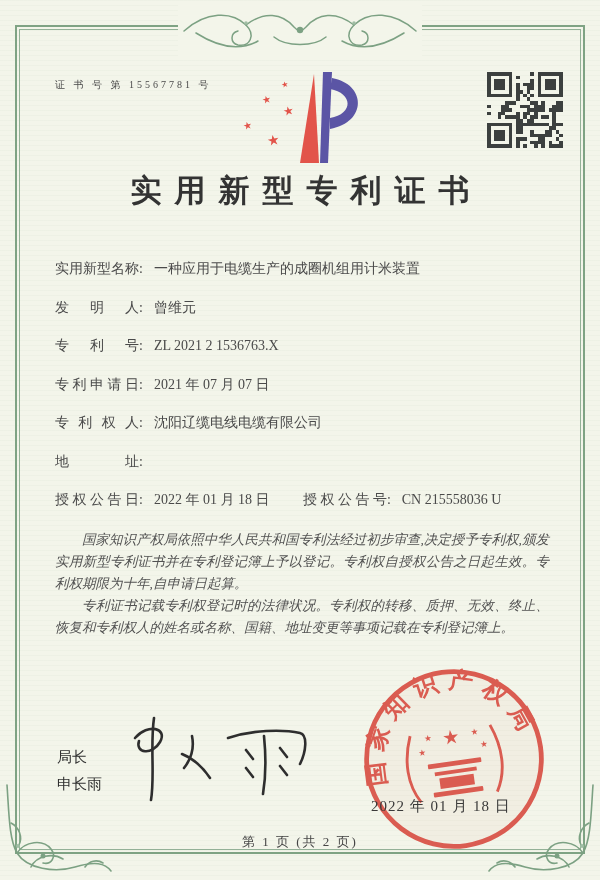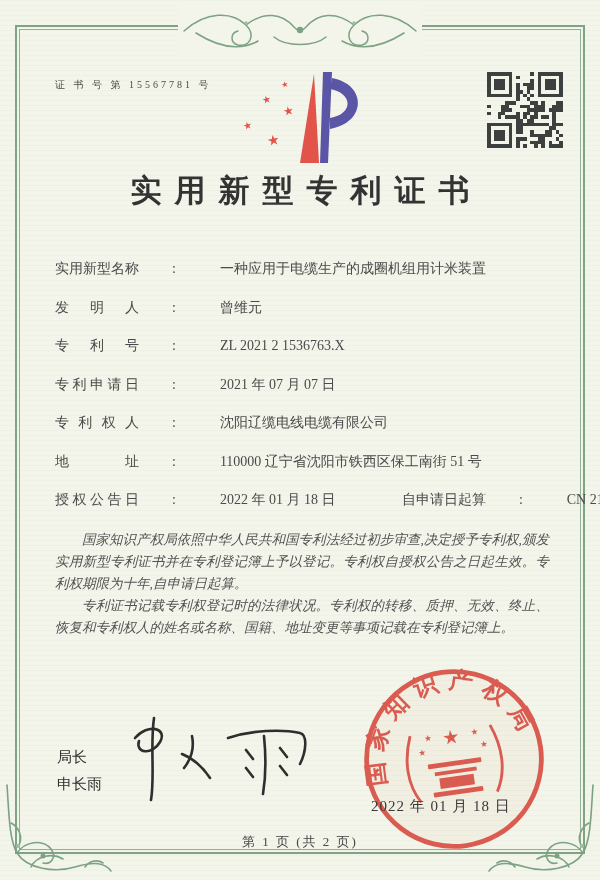--- a/index.html
+++ b/index.html
@@ -17,21 +17,21 @@
   .top-orn{position:absolute;left:178px;top:1px;width:244px;height:56px;background:var(--paper);z-index:2;}
   .corner-orn{position:absolute;bottom:3px;width:114px;height:94px;z-index:2;}
   .corner-orn.right{right:1px;}
   .corner-orn.left{left:1px;transform:scaleX(-1);}
   .cert-number{position:absolute;left:55px;top:78px;font-size:10px;letter-spacing:3px;color:var(--text-body);}
   .logo{position:absolute;left:230px;top:66px;width:140px;height:102px;}
   .qr{position:absolute;left:487px;top:72px;width:76px;height:76px;}
   .title{position:absolute;left:0;right:0;top:170px;text-align:center;font-size:31px;font-weight:bold;
     color:#333;letter-spacing:13px;text-indent:13px;}
   .fields{position:absolute;left:55px;top:258px;width:500px;color:var(--text-body);}
-  .row{display:flex;font-size:14px;line-height:22px;margin-bottom:16.5px;white-space:nowrap;gap:33px;}
+  .row{display:flex;font-size:14px;line-height:22px;margin-bottom:16.5px;white-space:nowrap;}
   .row .lab{flex:none;width:84px;text-align:justify;text-align-last:justify;text-justify:inter-character;}
   .row .colon{flex:none;margin-right:11px;}
   .row .val{flex:none;}
   .row .val.mid{width:149px;}
   .paras{position:absolute;left:55px;top:529px;width:494px;font-size:13.5px;line-height:22px;
     color:#525252;font-style:italic;text-align:justify;}
   .paras p{text-indent:2em;}
   .sign-block{position:absolute;left:57px;top:744px;font-size:15px;line-height:27px;color:#2f2f2f;}
   .sig{position:absolute;left:122px;top:712px;width:215px;height:92px;}
   .seal{position:absolute;left:358px;top:663px;width:192px;height:192px;transform:rotate(-8deg);opacity:.93;}
@@ -273,27 +273,26 @@
       <span class="val">2021 年 07 月 07 日</span>
     </div>
     <div class="row">
       <span class="lab">专利权人</span>
         <span class="colon">:</span>
       <span class="val">沈阳辽缆电线电缆有限公司</span>
     </div>
     <div class="row">
       <span class="lab">地址</span>
         <span class="colon">:</span>
-      <span class="val">110000 辽宁省沈阳市铁西区保工南街 51 号</span>
     </div>
     <div class="row">
       <span class="lab">授权公告日</span>
         <span class="colon">:</span>
       <span class="val mid">2022 年 01 月 18 日</span>
-      <span class="lab">自申请日起算</span>
+      <span class="lab">授权公告号</span>
         <span class="colon">:</span>
       <span class="val">CN 215558036 U</span>
     </div>
   </div>
 
   <div class="paras">
     <p>国家知识产权局依照中华人民共和国专利法经过初步审查,决定授予专利权,颁发实用新型专利证书并在专利登记簿上予以登记。专利权自授权公告之日起生效。专利权期限为十年,自申请日起算。</p>
     <p>专利证书记载专利权登记时的法律状况。专利权的转移、质押、无效、终止、恢复和专利权人的姓名或名称、国籍、地址变更等事项记载在专利登记簿上。</p>
   </div>
 

